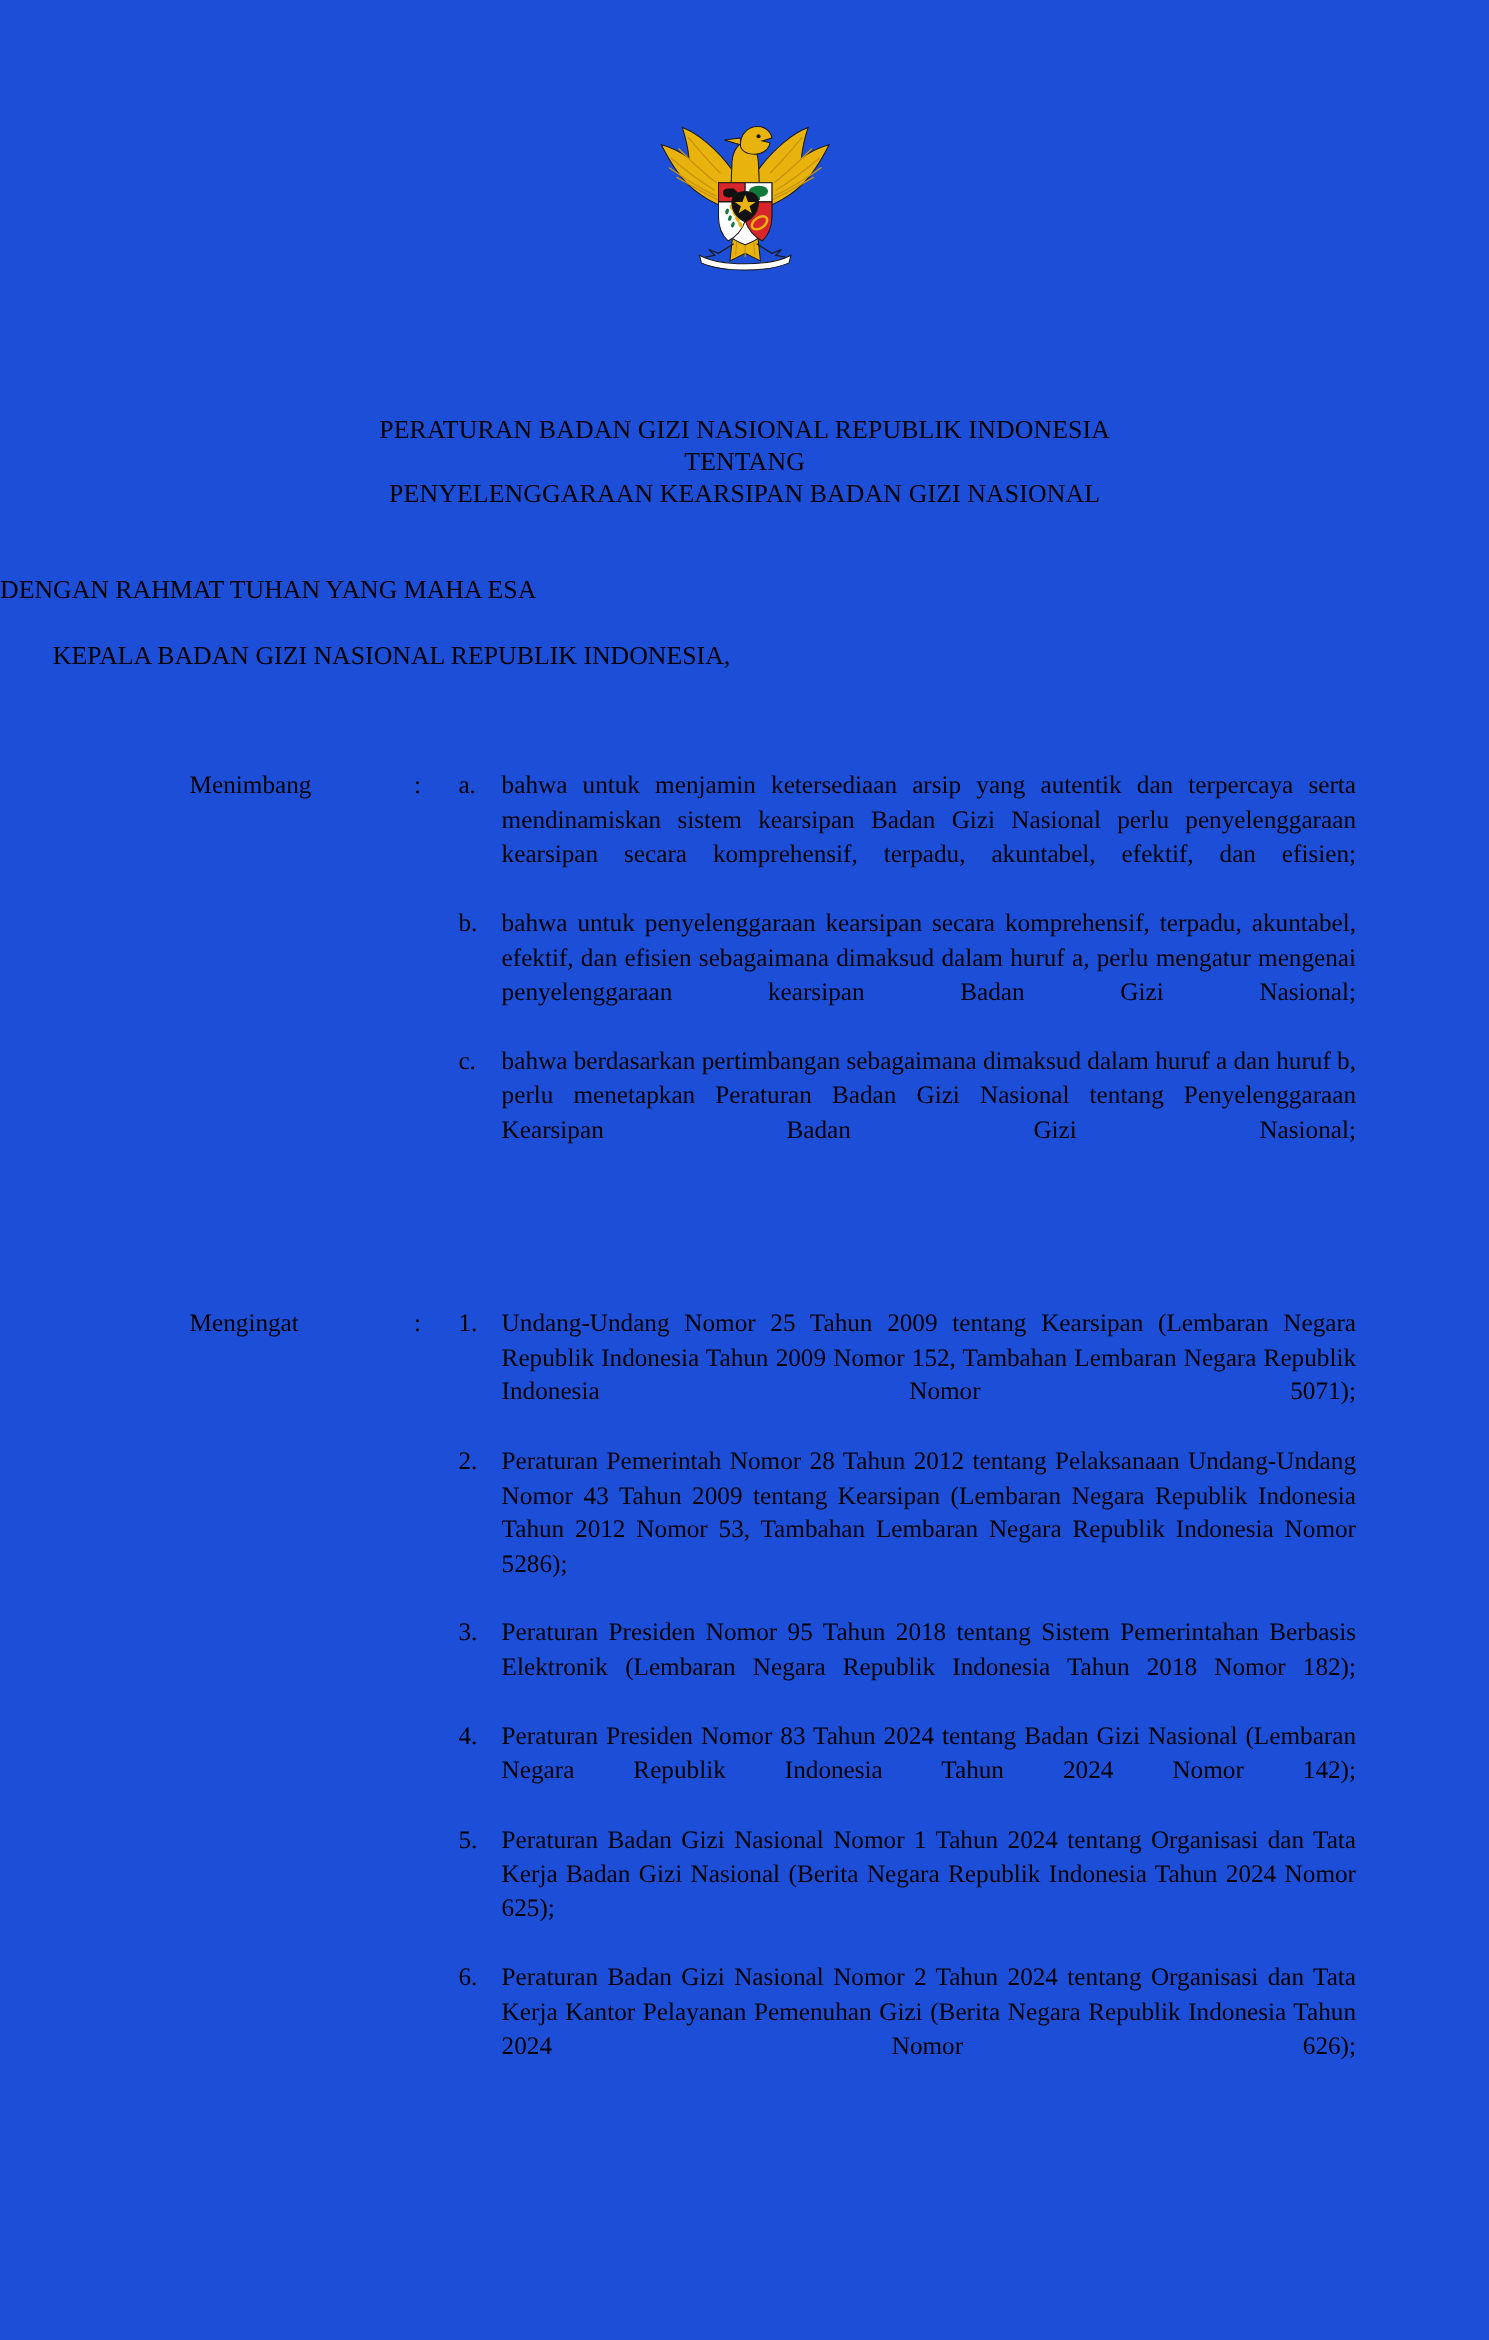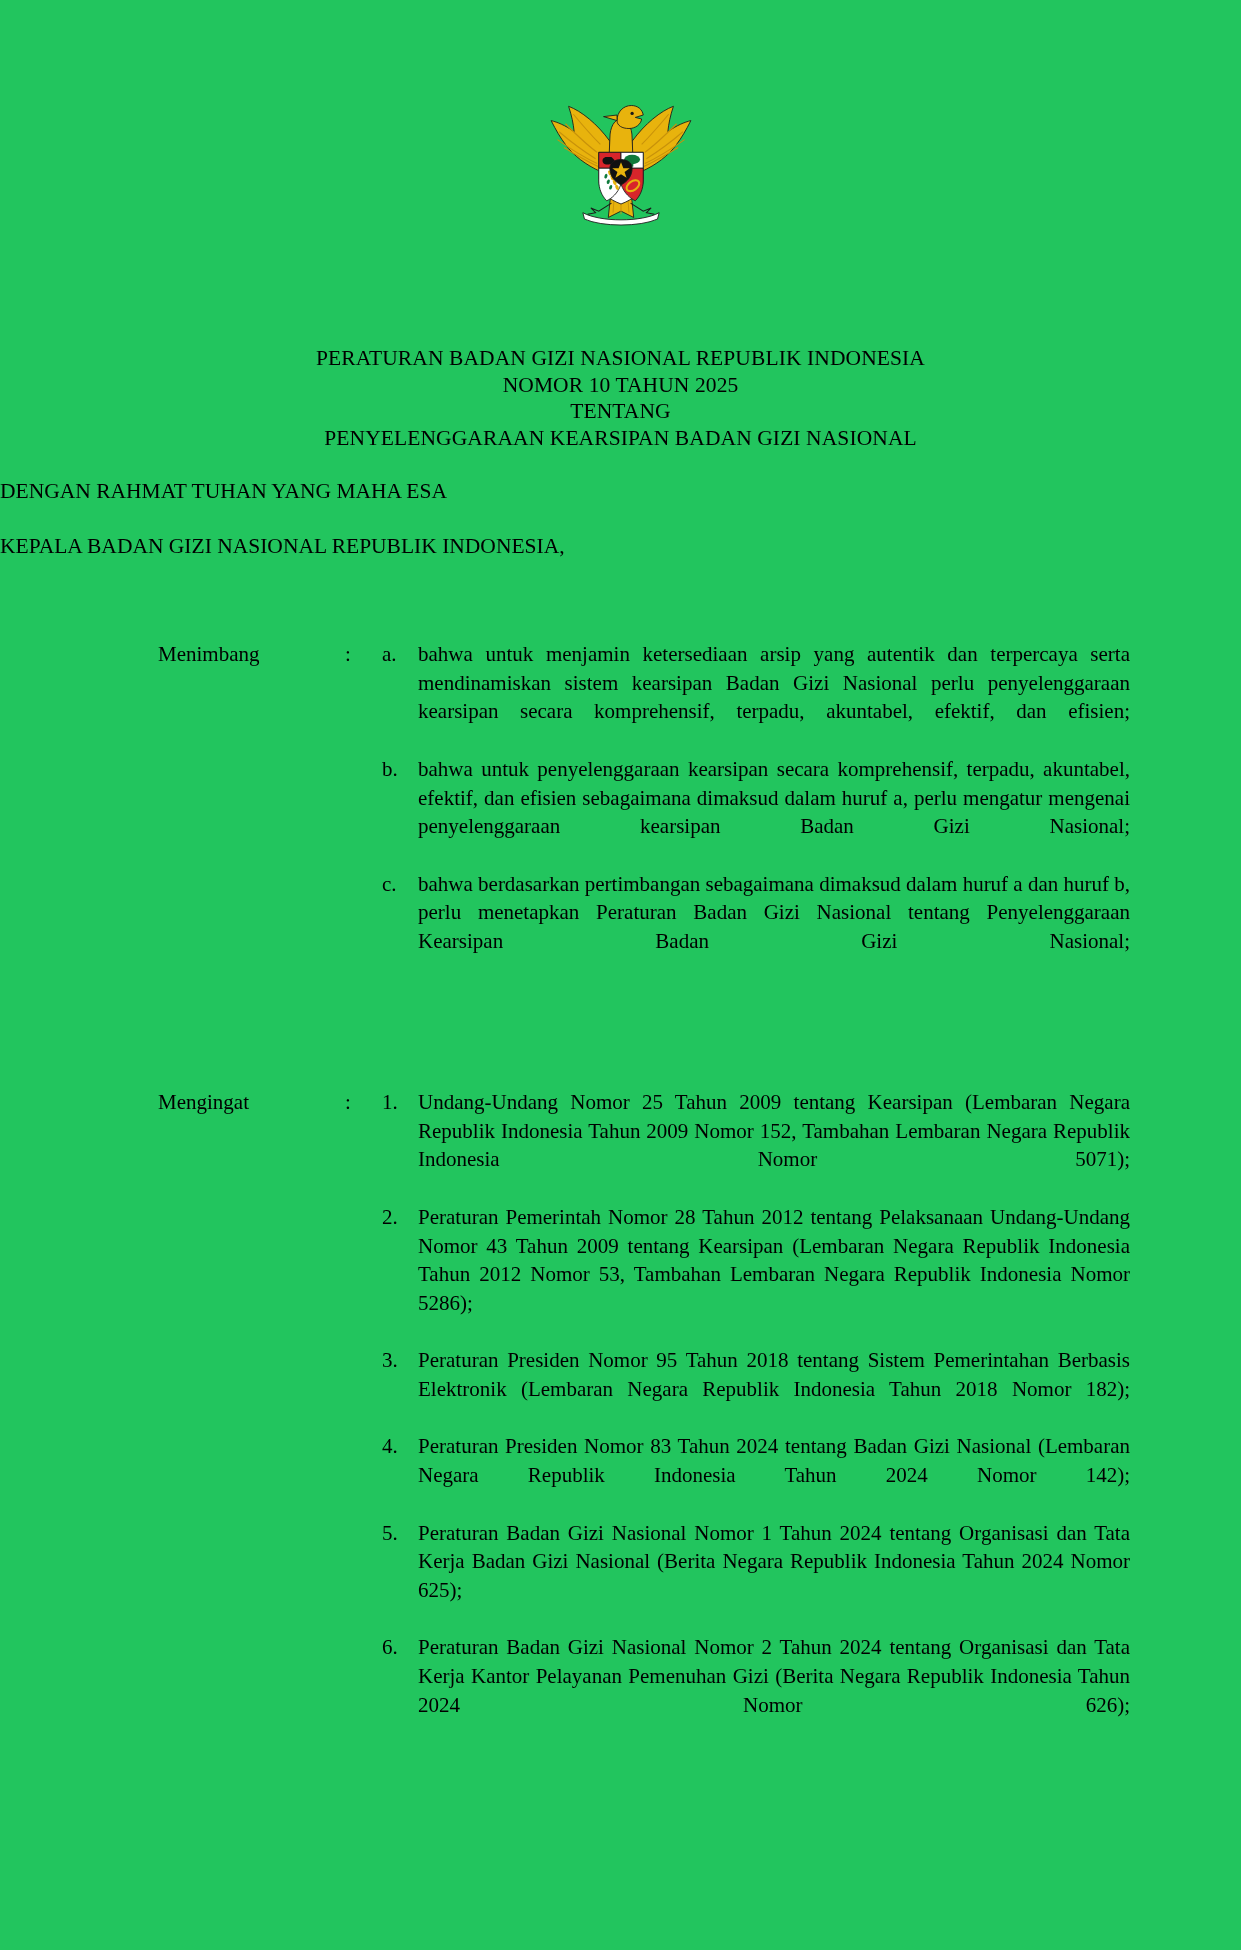--- a/index.html
+++ b/index.html
@@ -4,21 +4,21 @@
 <style>
   html, body {
     margin: 0;
     padding: 0;
     background: #ffffff;
   }
   .page {
     position: relative;
     width: 1241px;
     height: 1950px;
-    background: #22c55e;
+    background: #1d4ed8;
     font-family: "Liberation Serif", "DejaVu Serif", serif;
     color: #000000;
     overflow: hidden;
     box-sizing: border-box;
   }
 
   
   .emblem-wrap {
     position: absolute;
     top: 92px;
@@ -49,21 +49,21 @@
   .subtitle-block {
     position: absolute;
     top: 478px;
     left: 0;
     width: 100%;
     text-align: left;
     font-size: 21.5px;
     line-height: 26.5px;
   }
   .subtitle-block .sline { display: block; }
-  .subtitle-block .sline.gap { margin-top: 28px; }
+  .subtitle-block .sline.gap { margin-top: 28px; margin-left: 44px; }
 
   
   .section {
     position: absolute;
     left: 158px;
     width: 972px;
     display: flex;
     align-items: flex-start;
     font-size: 21px;
     line-height: 28.7px;
@@ -185,21 +185,20 @@
           <path d="M100 88.5 L103 96 L111 96 L104.5 100.6 L107 108 L100 103.5 L93 108 L95.5 100.6 L89 96 L97 96 Z" fill="#E8B30D" stroke="none"></path>
 
           <path d="M72 94.5 L128 94.5 L128 99 L72 99 Z" fill="#111111" stroke="none" opacity="0"></path>
         </g>
       </g>
     </svg>
   </div>
 
   <div class="title-block">
     <span class="tline">PERATURAN BADAN GIZI NASIONAL REPUBLIK INDONESIA</span>
-    <span class="tline">NOMOR 10 TAHUN 2025</span>
     <span class="tline">TENTANG</span>
     <span class="tline">PENYELENGGARAAN KEARSIPAN BADAN GIZI NASIONAL</span>
   </div>
 
   <div class="subtitle-block">
     <span class="sline">DENGAN RAHMAT TUHAN YANG MAHA ESA</span>
     <span class="sline gap">KEPALA BADAN GIZI NASIONAL REPUBLIK INDONESIA,</span>
   </div>
 
   <div class="section menimbang">

